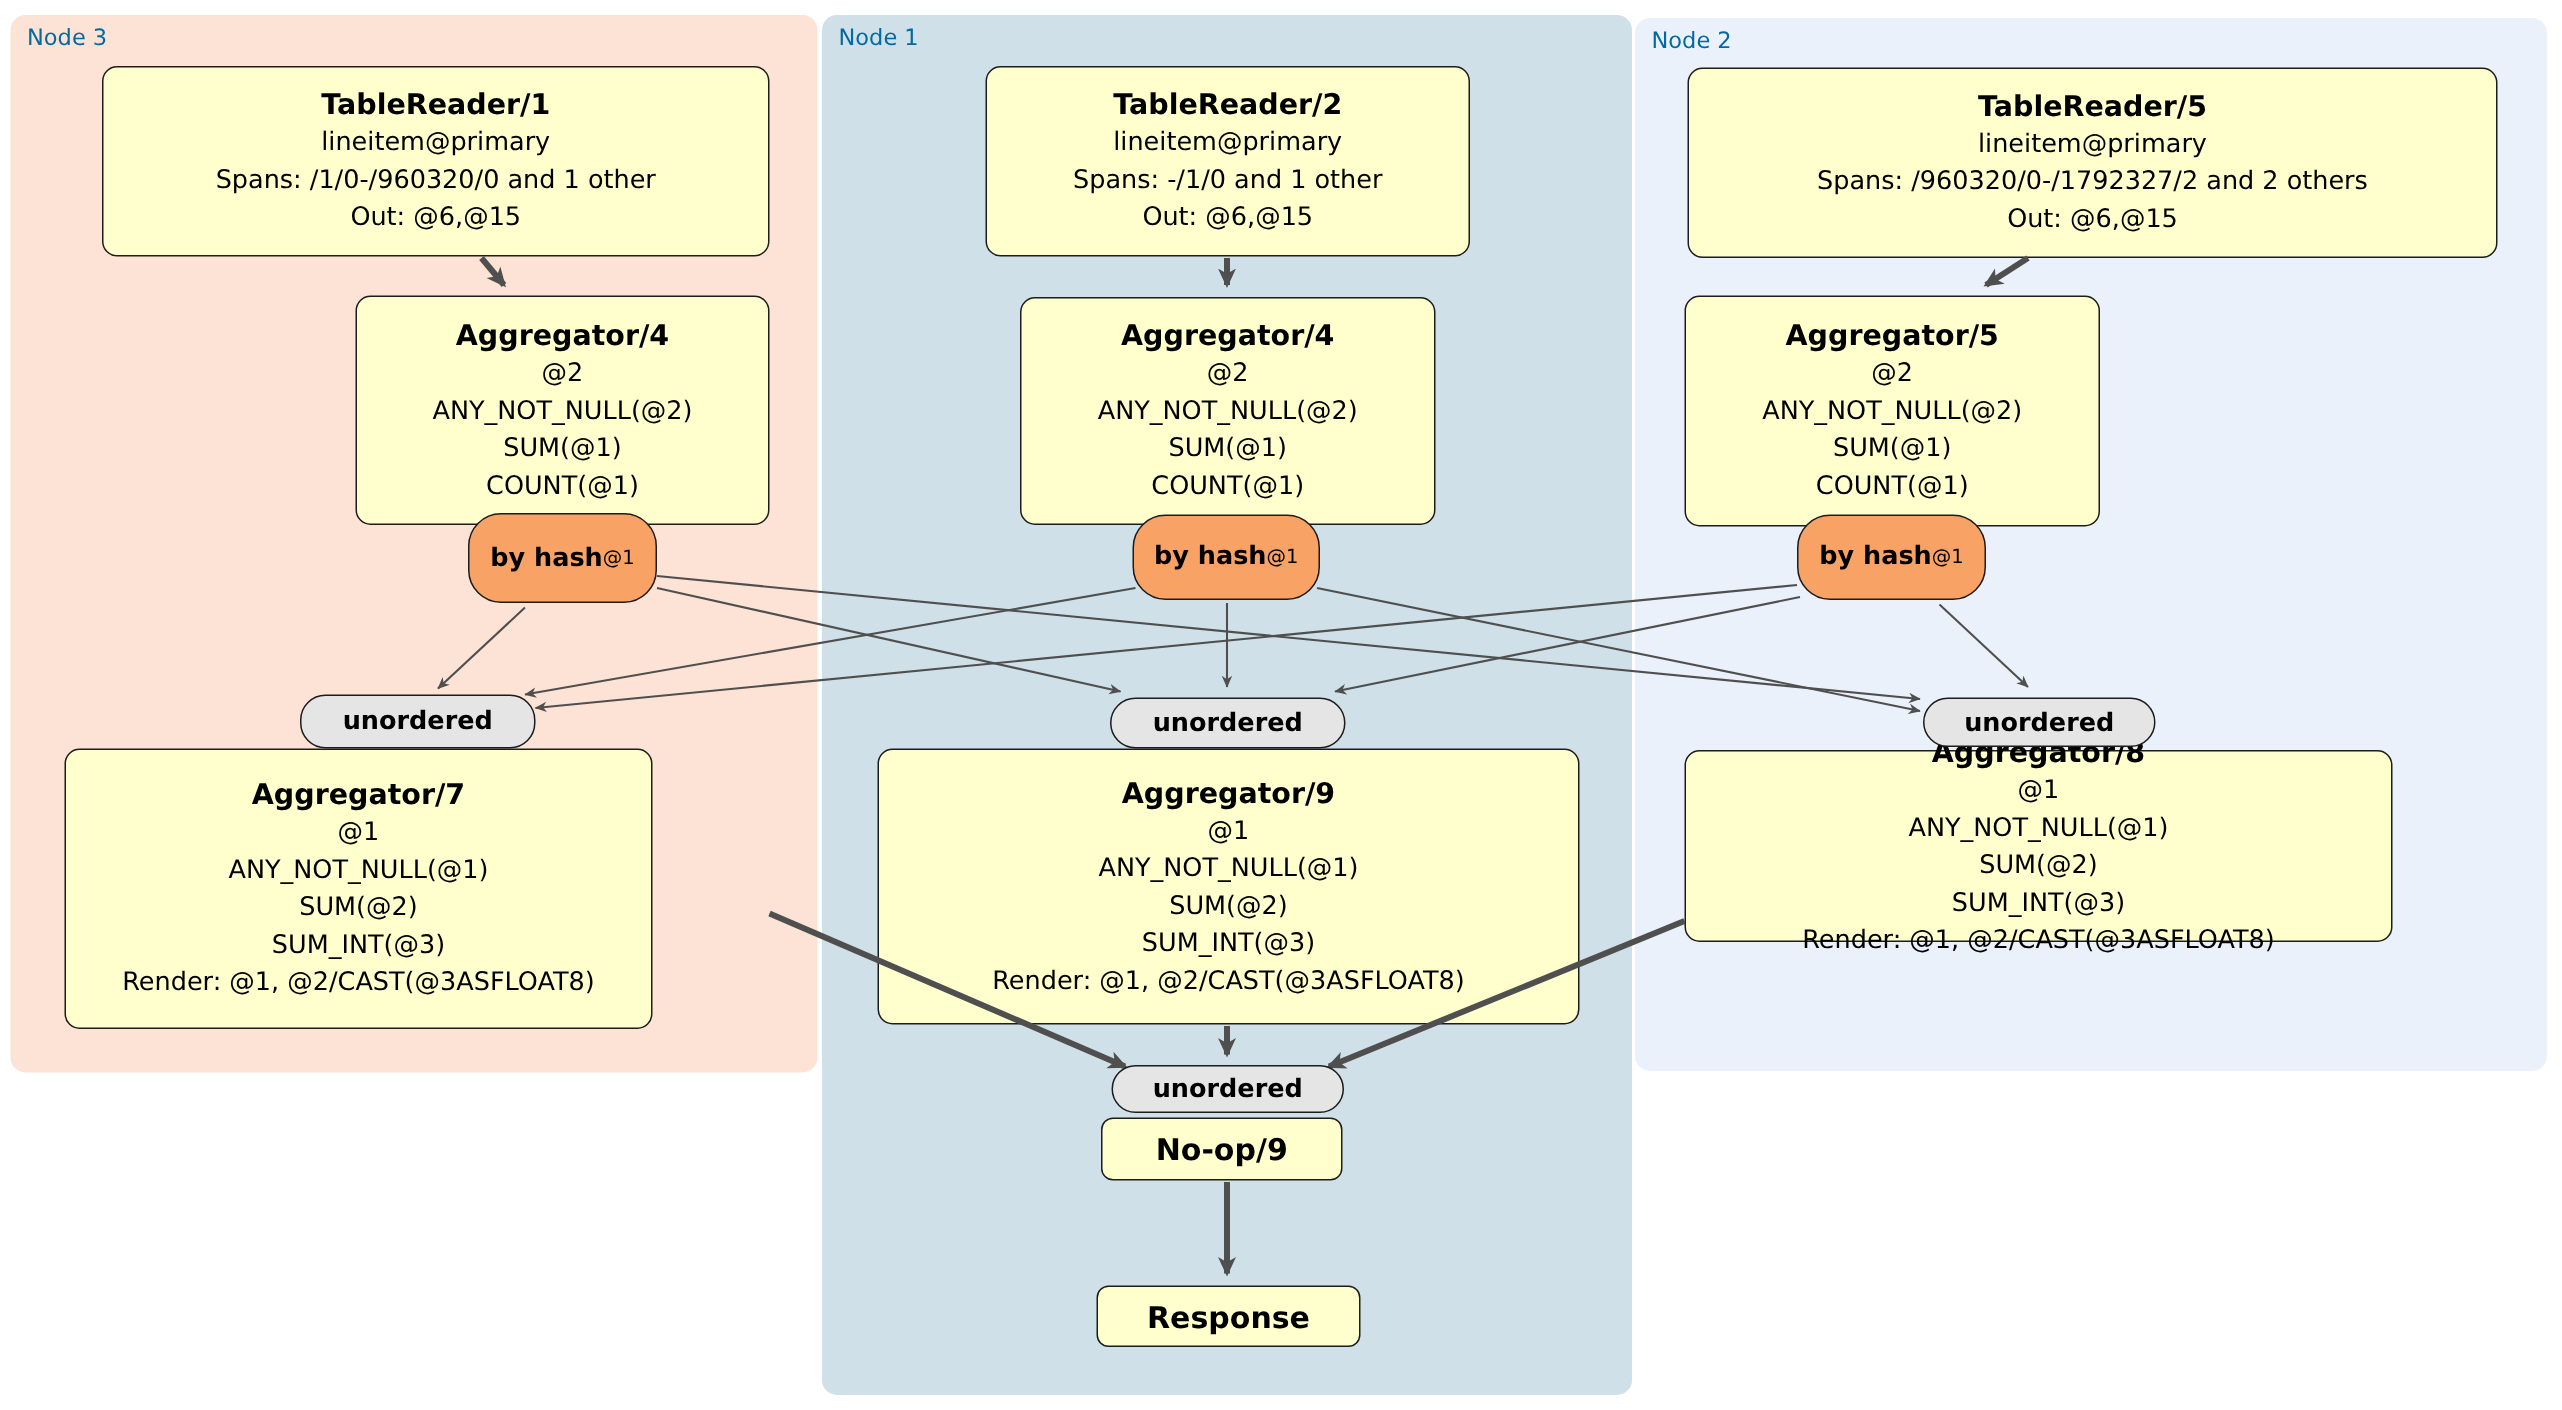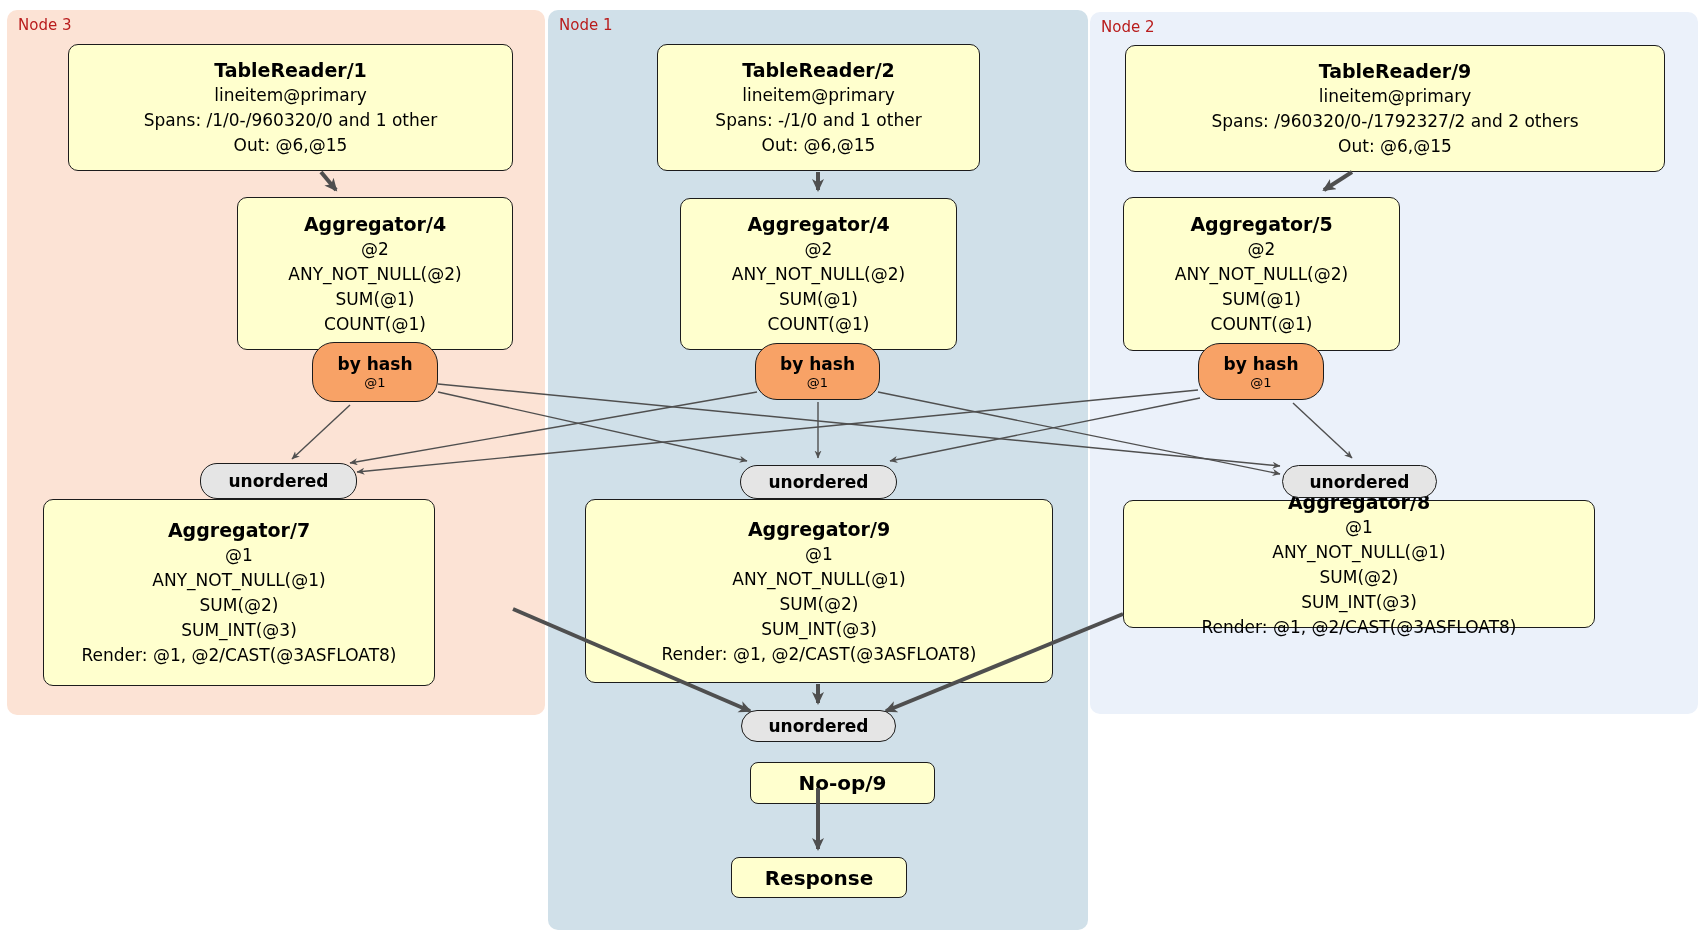--- a/index.html
+++ b/index.html
@@ -3,45 +3,45 @@
 <meta charset="utf-8">
 <style>
   html,body { margin:0; padding:0; background:#ffffff; }
   body { font-family:"DejaVu Sans","Liberation Sans",sans-serif; color:#000; }
   .canvas { position:relative; width:1708px; height:940px; background:#ffffff; overflow:hidden; }
 
   .region { position:absolute; border-radius:10px; z-index:0; }
   .region-node3 { left:7px;    top:10px; width:538px; height:705px; background:#fce3d5; }
   .region-node1 { left:548px;  top:10px; width:540px; height:920px; background:#d0e0e9; }
   .region-node2 { left:1090px; top:12px; width:608px; height:702px; background:#ebf1fa; }
-  .region-label { position:absolute; top:6px; left:11px; font-size:15px; color:#b91c1c; }
+  .region-label { position:absolute; top:6px; left:11px; font-size:15px; color:#0369a1; }
 
   .box { position:absolute; z-index:1; background:#ffffce; border:1.6px solid #1c1c1c;
          border-radius:10px; box-sizing:border-box; display:flex; flex-direction:column;
          justify-content:center; align-items:center; text-align:center; padding:12px 6px; }
   .box .title { font-weight:bold; font-size:19px; line-height:26px; white-space:nowrap; }
   .box .line  { font-size:17px; line-height:25px; white-space:nowrap; }
 
   .b-tr1  { left:68px;   top:44px;  width:445px; height:127px; }
   .b-tr0  { left:657px;  top:44px;  width:323px; height:127px; }
   .b-tr2  { left:1125px; top:45px;  width:540px; height:127px; }
   .b-agg4 { left:237px;  top:197px; width:276px; height:153px; }
   .b-agg3 { left:680px;  top:198px; width:277px; height:152px; }
   .b-agg5 { left:1123px; top:197px; width:277px; height:154px; }
   .b-agg7 { left:43px;   top:499px; width:392px; height:187px; }
   .b-agg6 { left:585px;  top:499px; width:468px; height:184px; }
   .b-agg8 { left:1123px; top:500px; width:472px; height:128px; }
-  .b-noop { left:750px;  top:745px; width:185px; height:42px; border-radius:8px;margin-top:17px; }
+  .b-noop { left:734px;  top:745px; width:161px; height:42px; border-radius:8px; }
   .b-resp { left:731px;  top:857px; width:176px; height:41px; border-radius:8px; }
   .b-noop .title, .b-resp .title { font-size:20px; }
 
   .edges { position:absolute; left:0; top:0; z-index:2; pointer-events:none; }
 
   .pill { position:absolute; z-index:3; border:1.6px solid #1c1c1c; box-sizing:border-box;
-          display:flex; flex-direction:column; justify-content:center; align-items:center;
+          display:flex; flex-direction:row; justify-content:center; align-items:center;
           text-align:center; }
   .byhash { background:#f8a266; border-radius:22px; }
   .byhash .pl { font-weight:bold; font-size:17px; line-height:21px; }
   .byhash .pk { font-size:13px; line-height:15px; }
   .unordered { background:#e5e5e5; border-radius:17px; }
   .unordered .pl { font-weight:bold; font-size:17px; line-height:18px; }
 
   .p-bh3 { left:312px;  top:342px; width:126px; height:60px; }
   .p-bh1 { left:755px;  top:343px; width:125px; height:57px; }
   .p-bh2 { left:1198px; top:343px; width:126px; height:57px; }
@@ -71,21 +71,21 @@
     <div class="line">Spans: /1/0-/960320/0 and 1 other</div>
     <div class="line">Out: @6,@15</div>
   </div>
   <div class="box b-tr0">
     <div class="title">TableReader/2</div>
     <div class="line">lineitem@primary</div>
     <div class="line">Spans: -/1/0 and 1 other</div>
     <div class="line">Out: @6,@15</div>
   </div>
   <div class="box b-tr2">
-    <div class="title">TableReader/9</div>
+    <div class="title">TableReader/5</div>
     <div class="line">lineitem@primary</div>
     <div class="line">Spans: /960320/0-/1792327/2 and 2 others</div>
     <div class="line">Out: @6,@15</div>
   </div>
 
   <div class="box b-agg4">
     <div class="title">Aggregator/4</div>
     <div class="line">@2</div>
     <div class="line">ANY_NOT_NULL(@2)</div>
     <div class="line">SUM(@1)</div>

